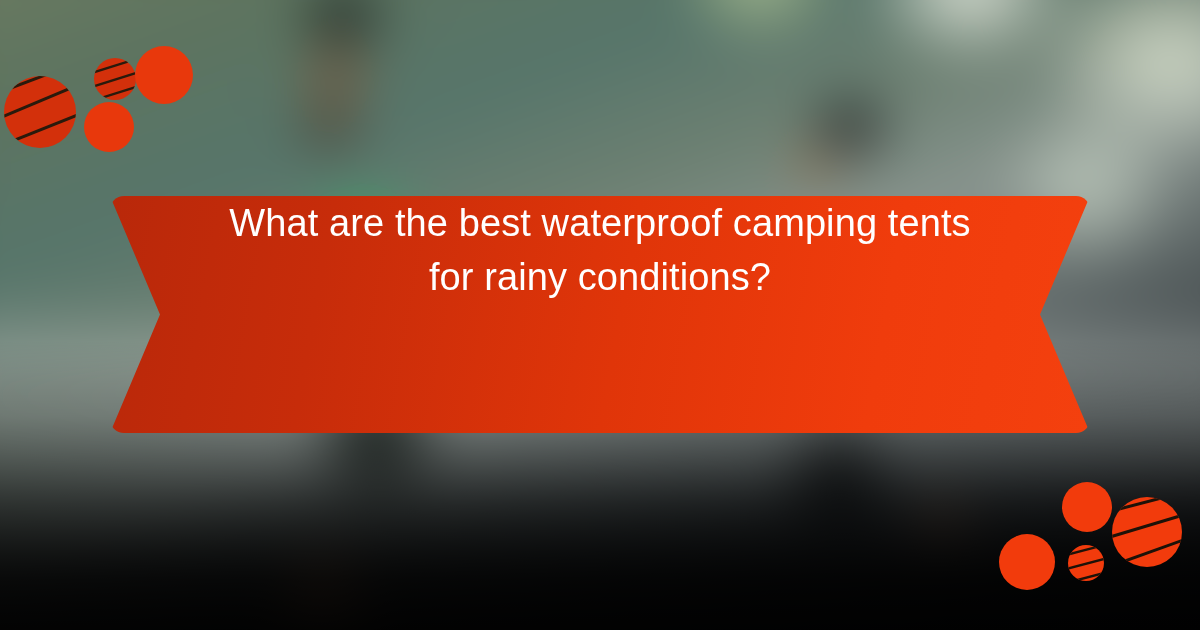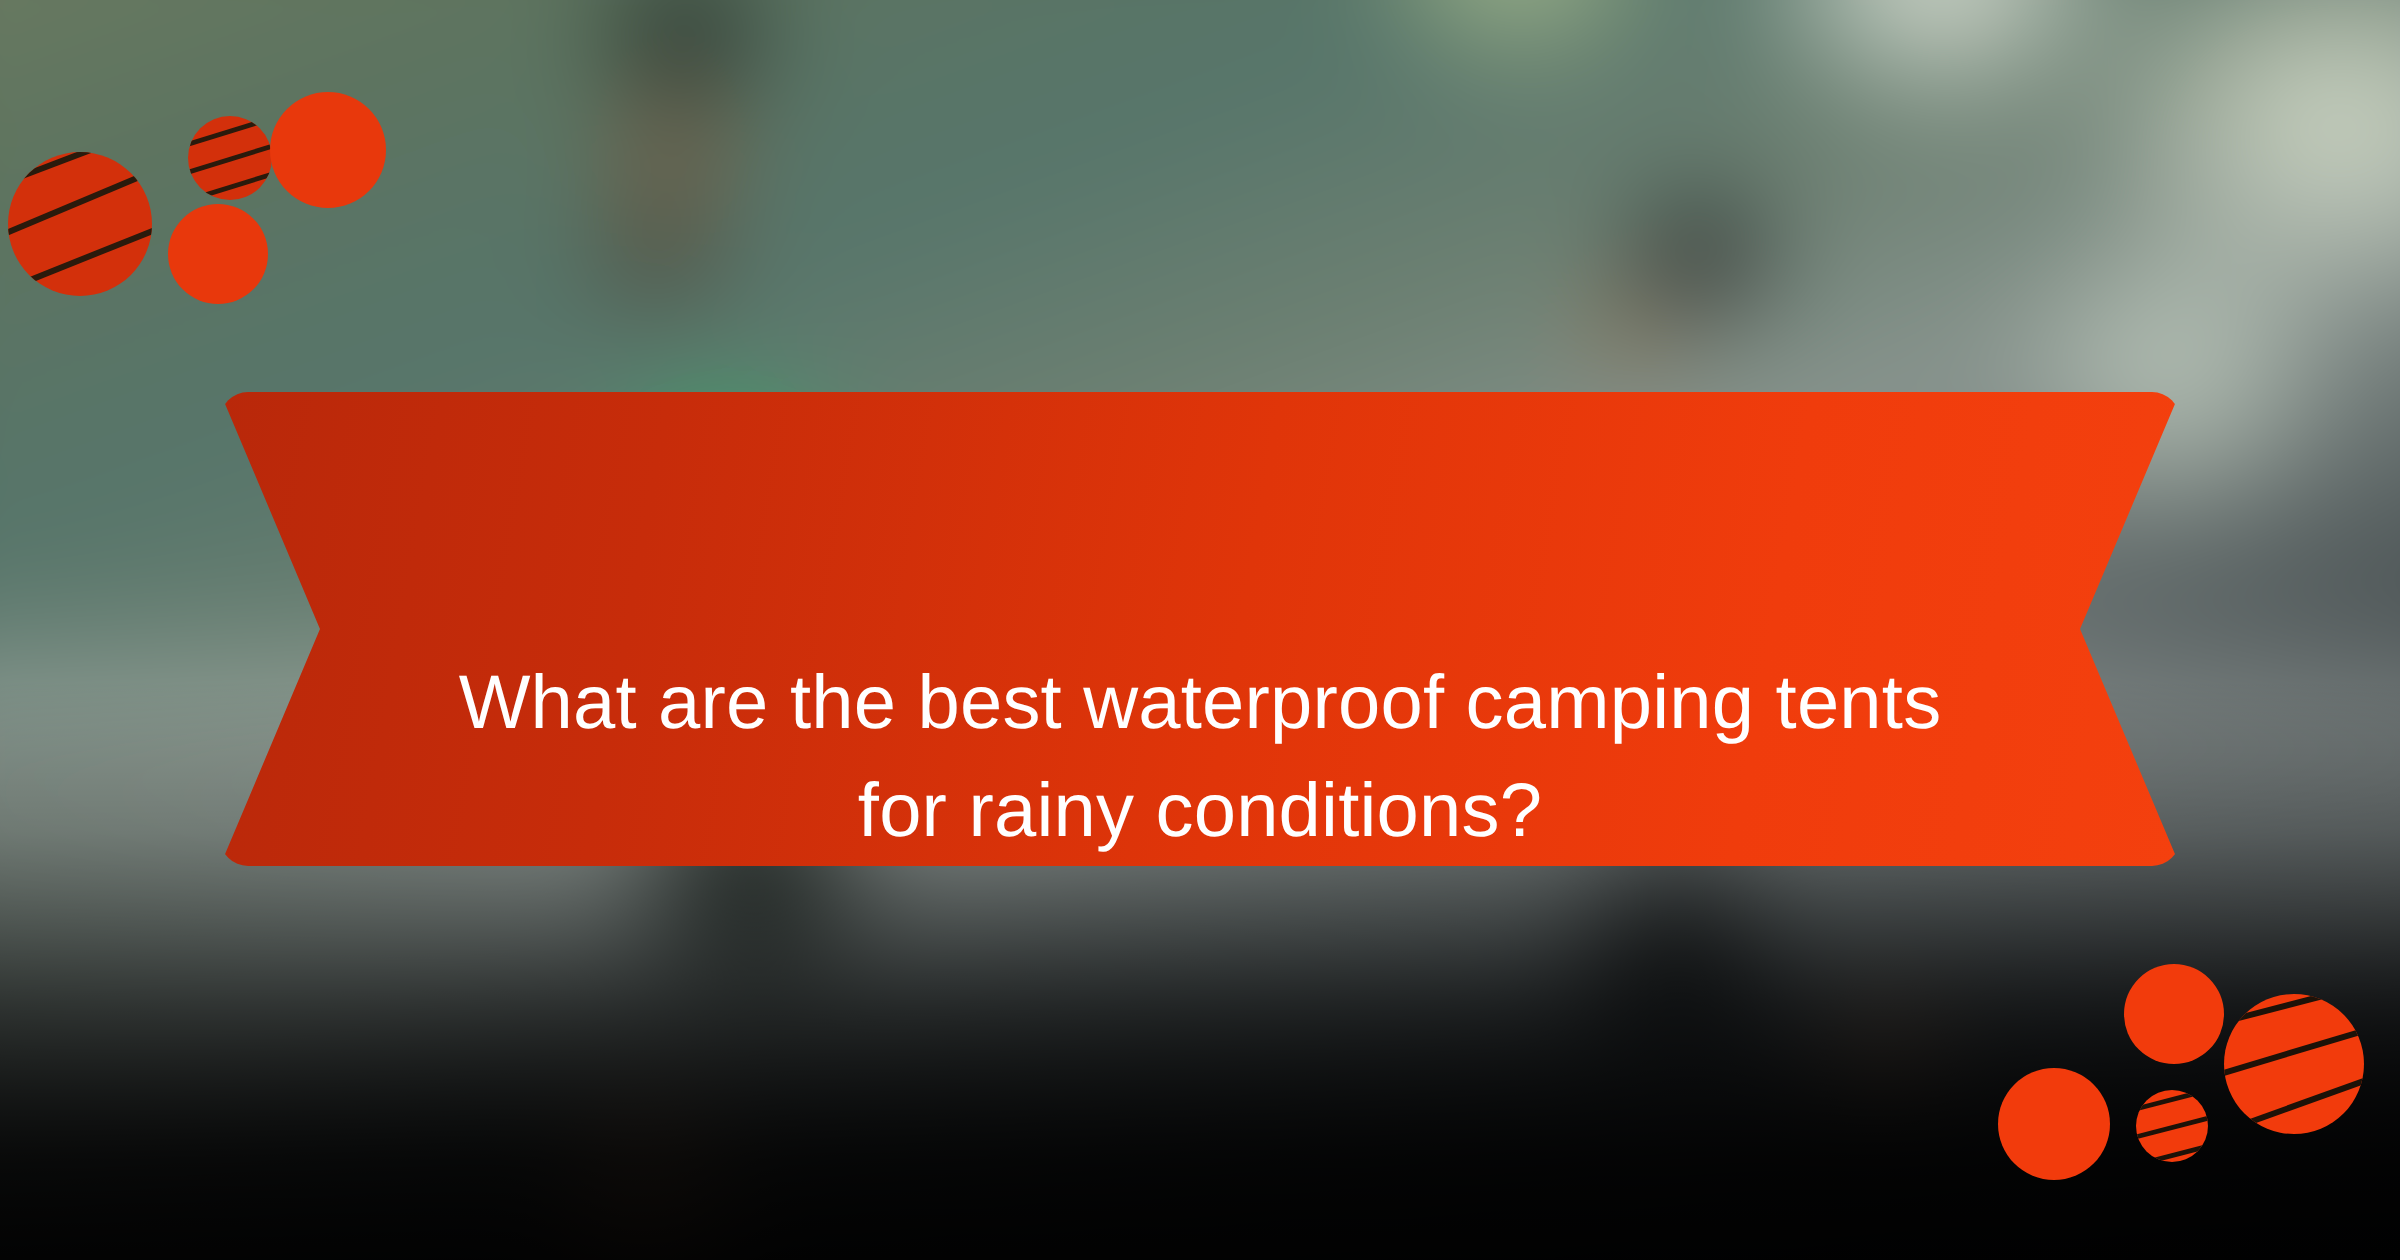--- a/index.html
+++ b/index.html
@@ -94,21 +94,21 @@
     border-radius:14px;
     -webkit-clip-path:polygon(0% 0%, 100% 0%, 100% 100%, 94.9% 100%, 100% 50%, 94.9% 0%, 5.1% 0%, 0 50%, 5.1% 100%, 100% 100%, 0% 100%);
     clip-path:polygon(
         0% 0%,
         100% 0%,
         94.9% 50%,
         100% 100%,
         0% 100%,
         5.1% 50%);
     display:flex;
-    align-items:flex-end;
+    align-items:flex-start;
     justify-content:center;
   }
 
   #banner-text {
     width:790px;
     text-align:center;
     color:#ffffff;
     font-size:38px;
     line-height:54px;
     font-weight:400;

